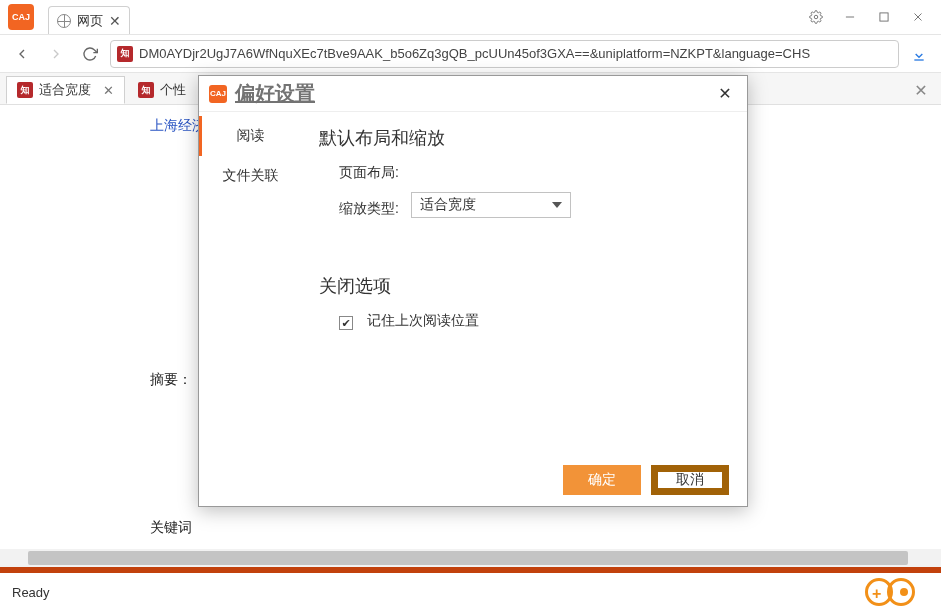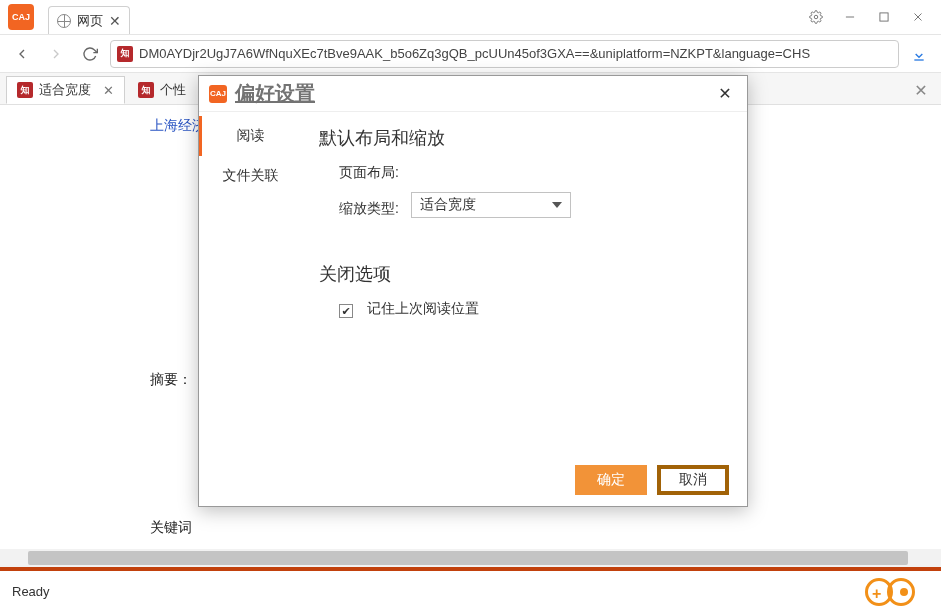--- a/index.html
+++ b/index.html
@@ -39,21 +39,21 @@
     
     .content-wrap { position:absolute; top:105px; bottom:44px; left:0; right:0; overflow:hidden; }
     .doc-area { padding: 6px 150px 0 150px; font-size:14px; color:#222; line-height:2; }
     .doc-area .lnk { color:#2a55c3; }
     .row-label { font-weight:normal; display:inline-block; width:80px; }
     .row { margin-top: 30px; }
     .hscroll { position:absolute; bottom:0; left:0; right:0; height:18px; background:#f2f2f2; }
     .hthumb { position:absolute; top:2px; height:14px; background:#c4c4c4; border-radius:2px; }
 
     
-    .statusbar { position:absolute; left:0; right:0; bottom:0; height:44px; border-top:4px solid #c2410c; display:flex; align-items:center; padding:0 12px; font-size:13px; color:#333; background:#fff;}
+    .statusbar { position:absolute; left:0; right:0; bottom:0; height:44px; border-top:6px solid #c2410c; display:flex; align-items:center; padding:0 12px; font-size:13px; color:#333; background:#fff;}
     .watermark { position:absolute; right:20px; bottom:2px; display:flex; align-items:center; gap:8px; }
     .wm-logo { position:relative; width:56px; height:34px; }
     .circ { position:absolute; border:3px solid #f29018; border-radius:50%; width:28px; height:28px; top:3px;}
     .circ.l{ left:0;} .circ.r{ left:22px; border-color:#f29018;}
     .dot { position:absolute; width:8px; height:8px; background:#f29018; border-radius:50%; top:13px;}
     .dot.r{ left:35px;} 
     .plus { position:absolute; left:7px; top:10px; color:#f29018; font-weight:bold; font-size:16px;}
     .wm-text { display:flex; flex-direction:column; line-height:1.1;}
     .wm-text .cn{ font-size:17px; font-weight:bold; color:#333;}
     .wm-text .en{ font-size:11px; color:#f29018; }
@@ -67,24 +67,24 @@
     .dialog-body { flex:1; display:flex; }
     .dialog-side { width:100px; padding-top:4px;}
     .side-item { height:40px; display:flex; align-items:center; justify-content:center; font-size:14px; cursor:pointer; border-left:3px solid transparent; color:#333;text-align:right;}
     .side-item.active { border-left-color:#f26522; color:#333; font-weight:500;}
     .dialog-main { flex:1; padding:14px 20px; font-size:14px; color:#333;}
     .sect-title { font-size:18px; margin-bottom:14px; }
     .form-row { display:flex; align-items:flex-end; gap:8px; margin-bottom:10px;}
     .form-row label { width:80px; text-align:right; margin-right:4px;}
     .sel { width:160px; height:26px; border:1px solid #c2c2c2; background:#fff; display:flex; align-items:center; justify-content:space-between; padding:0 8px; cursor:pointer;}
     .sel .caret { width:0; height:0; border-left:5px solid transparent; border-right:5px solid transparent; border-top:6px solid #555;}
-    .subsect { margin-top:44px;}
+    .subsect { margin-top:56px;}
     .chk { width:14px; height:14px; border:1px solid #888; display:inline-flex; align-items:center; justify-content:center; margin-right:6px; font-size:11px; color:#333;}
     .dialog-foot { height:52px; display:flex; align-items:center; justify-content:flex-end; gap:10px; padding:0 18px; }
-    .btn { height:30px; padding:0 18px; border:4px solid #a16207; background:#fff; cursor:pointer; font-size:14px; display:flex; align-items:center;}
+    .btn { height:30px; padding:0 18px; border:7px solid #a16207; background:#fff; cursor:pointer; font-size:14px; display:flex; align-items:center;}
     .btn.primary { background:#f29338; color:#fff; border-color:#f29338;}
 
     .row-abs { margin-top: 226px; }
     .row-kw { margin-top: 120px; }
     .row-fund { margin-top: 12px; }
   </style>
 </head>
 <body>
 
 <div class="titlebar">

